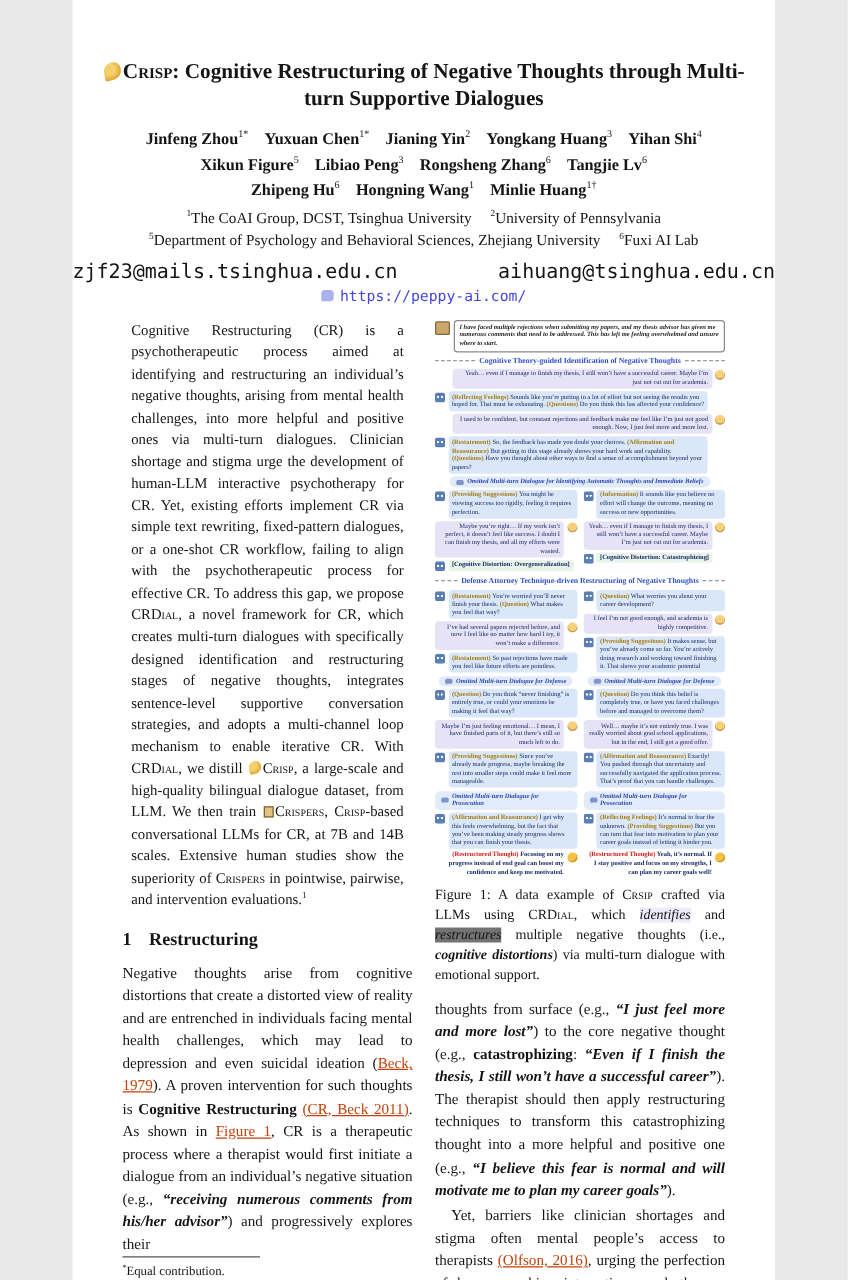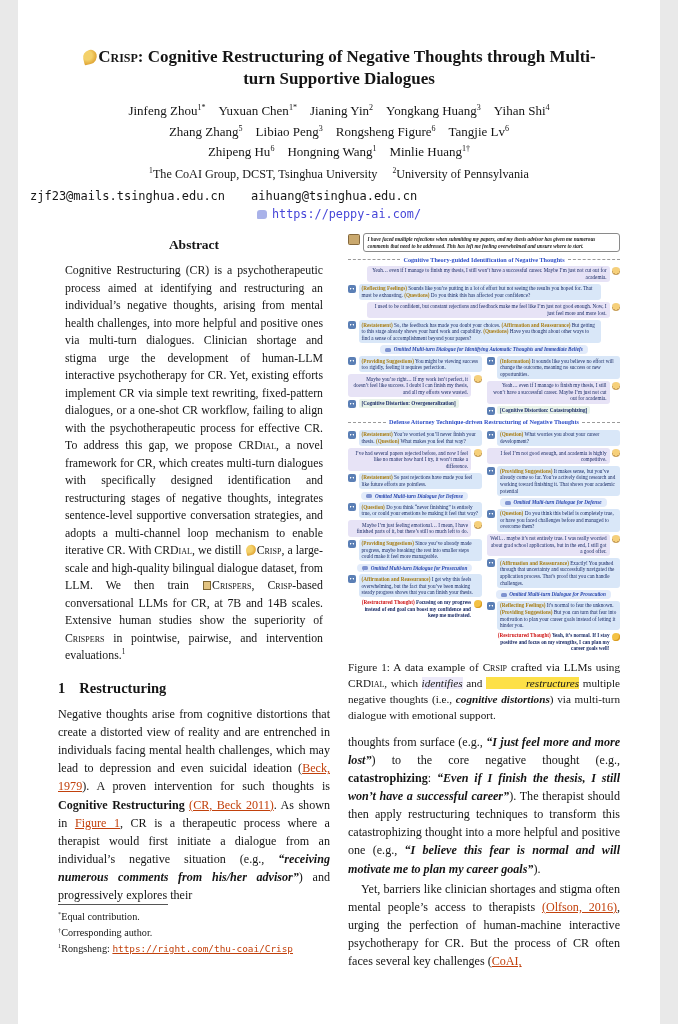--- a/index.html
+++ b/index.html
@@ -1,39 +1,39 @@
 <!DOCTYPE html>
 <html><head>
 <meta charset="utf-8">
 <style>
   html,body{margin:0;padding:0;background:#e9e9e9;}
-  .page{width:642px;height:1024px;margin:0 auto;background:#ffffff;
+  .page{width:562px;height:1024px;margin:0 auto;background:#ffffff;
         font-family:"Liberation Serif","DejaVu Serif",serif;color:#151515;
         overflow:hidden;position:relative;}
   
   .header{text-align:center;padding-top:46px;}
   .title{font-size:17px;font-weight:bold;line-height:1.32;width:545px;margin:0 auto;}
   .authors{margin-top:10px;font-size:13px;line-height:1.6;}
-  .rich-line .aname{font-weight:normal;text-align:right;}
+  .rich-line .aname{font-weight:bold;text-align:right;}
   .rich-line .aname:not(:first-child){margin-left:13px;}
   .affils{margin-top:3px;font-size:12.2px;line-height:1.45;}
   .gapl{margin-left:15px;}
-  .emails{margin-top:5px;font-size:12px;font-family:"DejaVu Sans Mono",monospace;
-          display:flex;justify-content:flex-start;gap:26px;padding-left:12px;}
+  .emails{margin-top:5px;font-size:16px;font-family:"DejaVu Sans Mono",monospace;
+          display:flex;justify-content:space-between;gap:26px;}
   .site{margin-top:4px;font-size:11.8px;font-family:"DejaVu Sans Mono",monospace;
         color:#4646d8;display:flex;align-items:center;justify-content:center;}
   
   .b{font-weight:bold;}
   .i{font-style:italic;font-weight:bold;}
   .sc{font-variant:small-caps;}
   .sup{vertical-align:super;font-size:62%;}
   .link{color:#c2410c;text-decoration:underline;}
   .mono{font-family:"DejaVu Sans Mono",monospace;font-size:92%;}
   .hl1{background:#edeafa;font-style:italic;}
-  .hl2{background:#fde047;font-style:italic;padding-left:40px;}
+  .hl2{background:#737373;font-style:italic;}
   
   .cols{display:flex;gap:18px;padding:0 40px;margin-top:12px;height:718px;}
   .col{width:290px;}
   .col-left{display:flex;flex-direction:column;}
   .abs-head{text-align:center;font-weight:bold;font-size:13.5px;margin:4px 0 9px;}
   .abs-text{font-size:11.8px;line-height:1.485;text-align:justify;padding:0 7px;}
   .sec-heading{font-size:14.5px;font-weight:bold;margin:15px 0 8px;display:flex;gap:14px;}
   .body-text{font-size:12.1px;line-height:1.5;text-align:justify;}
   .indent{text-indent:13px;}
   .footnotes{margin-top:auto;font-size:10.2px;line-height:1.5;padding-bottom:12px;}
@@ -90,40 +90,40 @@
 </style>
 </head>
 <body>
 
 <div class="page">
 
   <div class="header">
     <div class="title rich-line"><span class="icon-inline shrimp-icon"></span><span class="sc">Crisp</span><span>: Cognitive Restructuring of Negative Thoughts through Multi-turn Supportive Dialogues</span></div>
     <div class="authors">
       <div class="rich-line"><span class="aname">Jinfeng Zhou</span><span class="sup">1*</span><span class="aname">Yuxuan Chen</span><span class="sup">1*</span><span class="aname">Jianing Yin</span><span class="sup">2</span><span class="aname">Yongkang Huang</span><span class="sup">3</span><span class="aname">Yihan Shi</span><span class="sup">4</span></div>
-      <div class="rich-line"><span class="aname">Zhang Zhang</span><span class="sup">5</span><span class="aname">Libiao Peng</span><span class="sup">3</span><span class="aname">Rongsheng Figure</span><span class="sup">6</span><span class="aname">Tangjie Lv</span><span class="sup">6</span></div>
+      <div class="rich-line"><span class="aname">Xikun Figure</span><span class="sup">5</span><span class="aname">Libiao Peng</span><span class="sup">3</span><span class="aname">Rongsheng Zhang</span><span class="sup">6</span><span class="aname">Tangjie Lv</span><span class="sup">6</span></div>
       <div class="rich-line"><span class="aname">Zhipeng Hu</span><span class="sup">6</span><span class="aname">Hongning Wang</span><span class="sup">1</span><span class="aname">Minlie Huang</span><span class="sup">1†</span></div>
     </div>
     <div class="affils">
       <div class="rich-line"><span class="sup">1</span><span>The CoAI Group, DCST, Tsinghua University</span><span class="sup gapl">2</span><span>University of Pennsylvania</span></div>
+      <div class="rich-line"><span class="sup">5</span><span>Department of Psychology and Behavioral Sciences, Zhejiang University</span><span class="sup gapl">6</span><span>Fuxi AI Lab</span></div>
     </div>
     <div class="emails">
       <span>zjf23@mails.tsinghua.edu.cn</span>
       <span>aihuang@tsinghua.edu.cn</span>
     </div>
     <div class="site">
       <span class="web-icon"></span>
       <span>https://peppy-ai.com/</span>
     </div>
   </div>
 
   <div class="cols">
 
     <div class="col col-left">
-      <div class="abs-head">Abstract</div>
       <div class="abs-text rich-line"><span>Cognitive Restructuring (CR) is a psychotherapeutic process aimed at identifying and restructuring an individual’s negative thoughts, arising from mental health challenges, into more helpful and positive ones via multi-turn dialogues. Clinician shortage and stigma urge the development of human-LLM interactive psychotherapy for CR. Yet, existing efforts implement CR via simple text rewriting, fixed-pattern dialogues, or a one-shot CR workflow, failing to align with the psychotherapeutic process for effective CR. To address this gap, we propose </span><span class="sc">CRDial</span><span>, a novel framework for CR, which creates multi-turn dialogues with specifically designed identification and restructuring stages of negative thoughts, integrates sentence-level supportive conversation strategies, and adopts a multi-channel loop mechanism to enable iterative CR. With </span><span class="sc">CRDial</span><span>, we distill </span><span class="icon-inline shrimp-icon"></span><span class="sc">Crisp</span><span>, a large-scale and high-quality bilingual dialogue dataset, from LLM. We then train </span><span class="icon-inline device-icon"></span><span class="sc">Crispers</span><span>, </span><span class="sc">Crisp</span><span>-based conversational LLMs for CR, at 7B and 14B scales. Extensive human studies show the superiority of </span><span class="sc">Crispers</span><span> in pointwise, pairwise, and intervention evaluations.</span><span class="sup">1</span></div>
       <div class="sec-heading">
         <span>1</span>
         <span>Restructuring</span>
       </div>
       <div class="body-text rich-line"><span>Negative thoughts arise from cognitive distortions that create a distorted view of reality and are entrenched in individuals facing mental health challenges, which may lead to depression and even suicidal ideation (</span><span class="link">Beck, 1979</span><span>). A proven intervention for such thoughts is </span><span class="b">Cognitive Restructuring</span><span> </span><span class="link">(CR, Beck 2011)</span><span>. As shown in </span><span class="link">Figure 1</span><span>, CR is a therapeutic process where a therapist would first initiate a dialogue from an individual’s negative situation (e.g., </span><span class="i">“receiving numerous comments from his/her advisor”</span><span>) and progressively explores their</span></div>
       <div class="footnotes">
         <div class="fn-rule"></div>
         <div class="rich-line"><span class="sup">*</span><span>Equal contribution.</span></div>
         <div class="rich-line"><span class="sup">†</span><span>Corresponding author.</span></div>

